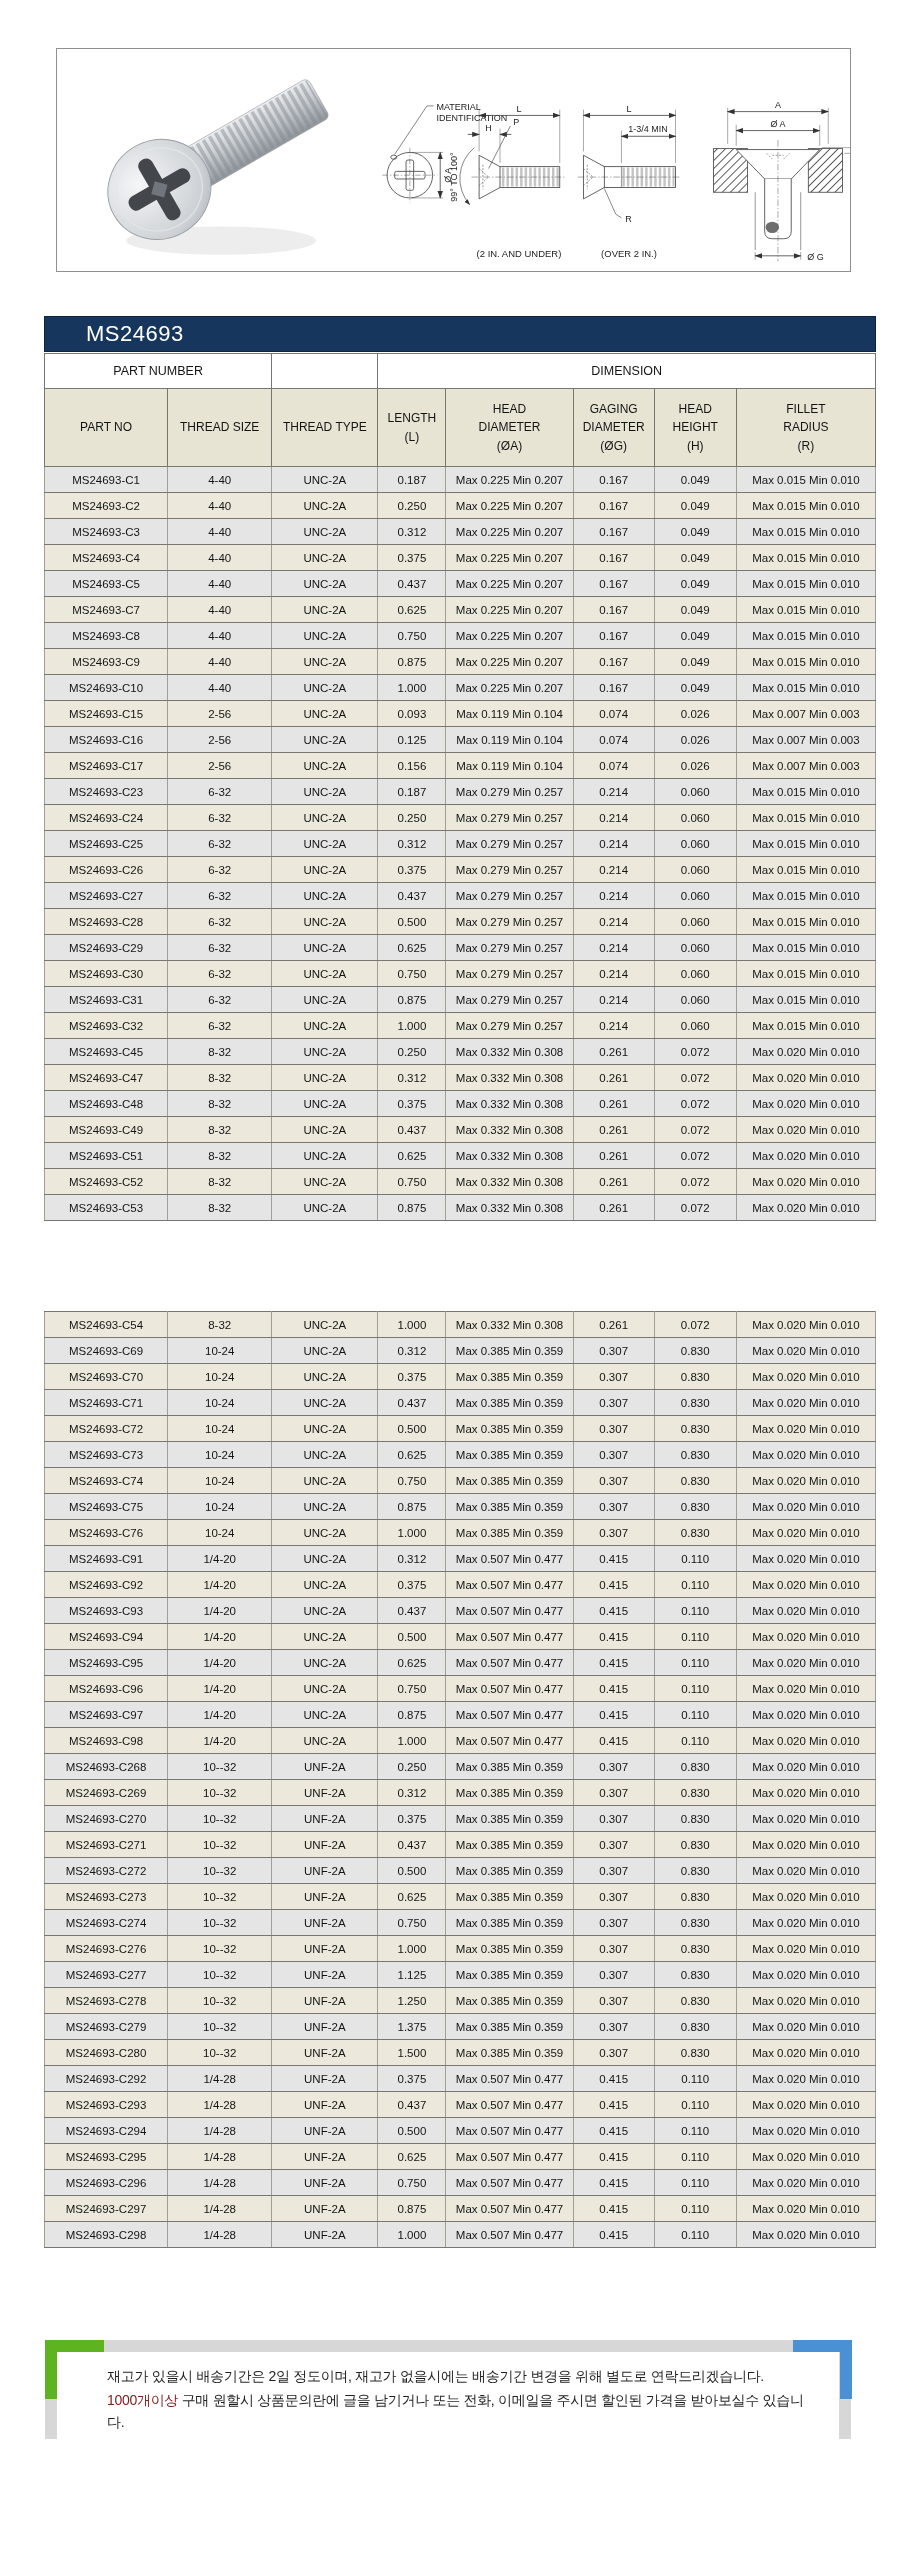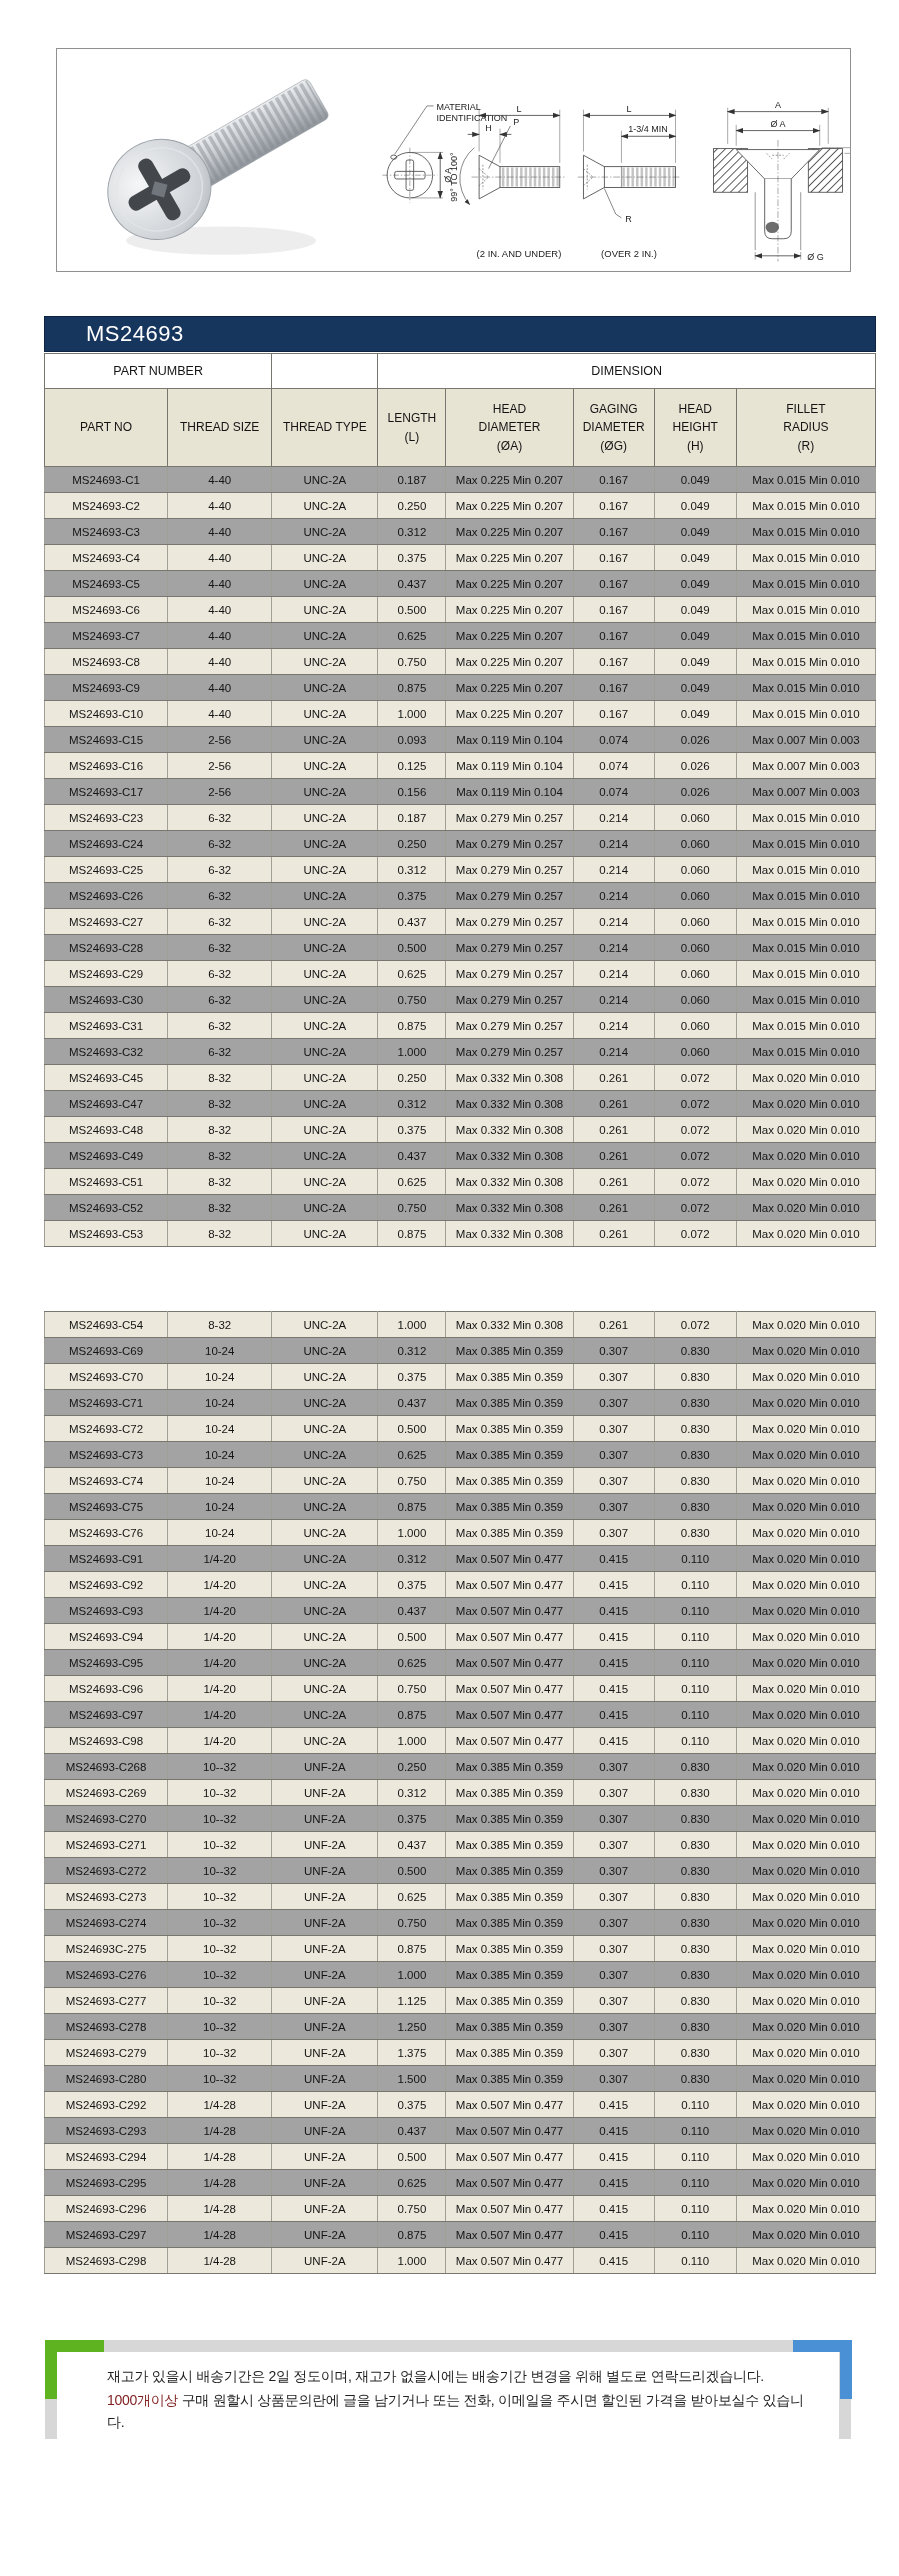--- a/index.html
+++ b/index.html
@@ -9,21 +9,21 @@
   
   .drawing-box { position:absolute; left:56px; top:48px; width:795px; height:224px; border:1px solid #909090; background:#fff; }
   .drawing-box svg { display:block; width:100%; height:100%; }
   .dim-text { font-size:9.5px; fill:#222; font-family:"Liberation Sans","DejaVu Sans",sans-serif; }
   .cap-text { font-size:10px; fill:#222; font-family:"Liberation Sans","DejaVu Sans",sans-serif; }
 
   
   .title-bar { position:absolute; left:44px; top:316px; width:832px; height:36px; background:#17365d; border:1px solid #0d2340; color:#fff; font-size:22px; line-height:34px; padding-left:41px; letter-spacing:0.5px; }
 
   
-  table.spec { position:absolute; left:44px; width:832px; border-collapse:collapse; table-layout:fixed; background:#a3a3a3; }
+  table.spec { position:absolute; left:44px; width:832px; border-collapse:collapse; table-layout:fixed; background:#e5e5e5; }
   #t1 { top:353px; }
   #t2 { top:1311px; }
   table.spec th, table.spec td { border:1px solid #77766f; font-size:11.5px; color:#141414; text-align:center; vertical-align:middle; padding:0 1.9px; overflow:hidden; }
   table.spec td { border-left:1px solid #a09f96; border-right:1px solid #a09f96; }
   table.spec tr.group-row th { height:35px; background:#fff; font-size:12.5px; font-weight:400; }
   table.spec tr.col-row th { height:78px; background:#e8e4d4; font-weight:400; font-size:12px; line-height:1.55; white-space:pre-line; }
   #t1 tbody tr, #t2 tbody tr { height:26px; }
   #t1 tbody tr:nth-child(even) { background:#ece9dc; }
   #t2 tbody tr:nth-child(odd)  { background:#ece9dc; }
 
@@ -256,30 +256,20 @@
           <td>MS24693-C5</td>
           <td>4-40</td>
           <td>UNC-2A</td>
           <td>0.437</td>
           <td>Max 0.225  Min 0.207</td>
           <td>0.167</td>
           <td>0.049</td>
           <td>Max 0.015  Min 0.010</td>
         </tr>
         <tr>
-          <td>MS24693-C6</td>
-          <td>4-40</td>
-          <td>UNC-2A</td>
-          <td>0.500</td>
-          <td>Max 0.225  Min 0.207</td>
-          <td>0.167</td>
-          <td>0.049</td>
-          <td>Max 0.015  Min 0.010</td>
-        </tr>
-        <tr>
           <td>MS24693-C7</td>
           <td>4-40</td>
           <td>UNC-2A</td>
           <td>0.625</td>
           <td>Max 0.225  Min 0.207</td>
           <td>0.167</td>
           <td>0.049</td>
           <td>Max 0.015  Min 0.010</td>
         </tr>
         <tr>
@@ -755,30 +745,20 @@
           <td>Max 0.385 Min 0.359</td>
           <td>0.307</td>
           <td>0.830</td>
           <td>Max 0.020  Min 0.010</td>
         </tr>
         <tr>
           <td>MS24693-C274</td>
           <td>10--32</td>
           <td>UNF-2A</td>
           <td>0.750</td>
-          <td>Max 0.385 Min 0.359</td>
-          <td>0.307</td>
-          <td>0.830</td>
-          <td>Max 0.020  Min 0.010</td>
-        </tr>
-        <tr>
-          <td>MS24693C-275</td>
-          <td>10--32</td>
-          <td>UNF-2A</td>
-          <td>0.875</td>
           <td>Max 0.385 Min 0.359</td>
           <td>0.307</td>
           <td>0.830</td>
           <td>Max 0.020  Min 0.010</td>
         </tr>
         <tr>
           <td>MS24693-C276</td>
           <td>10--32</td>
           <td>UNF-2A</td>
           <td>1.000</td>

